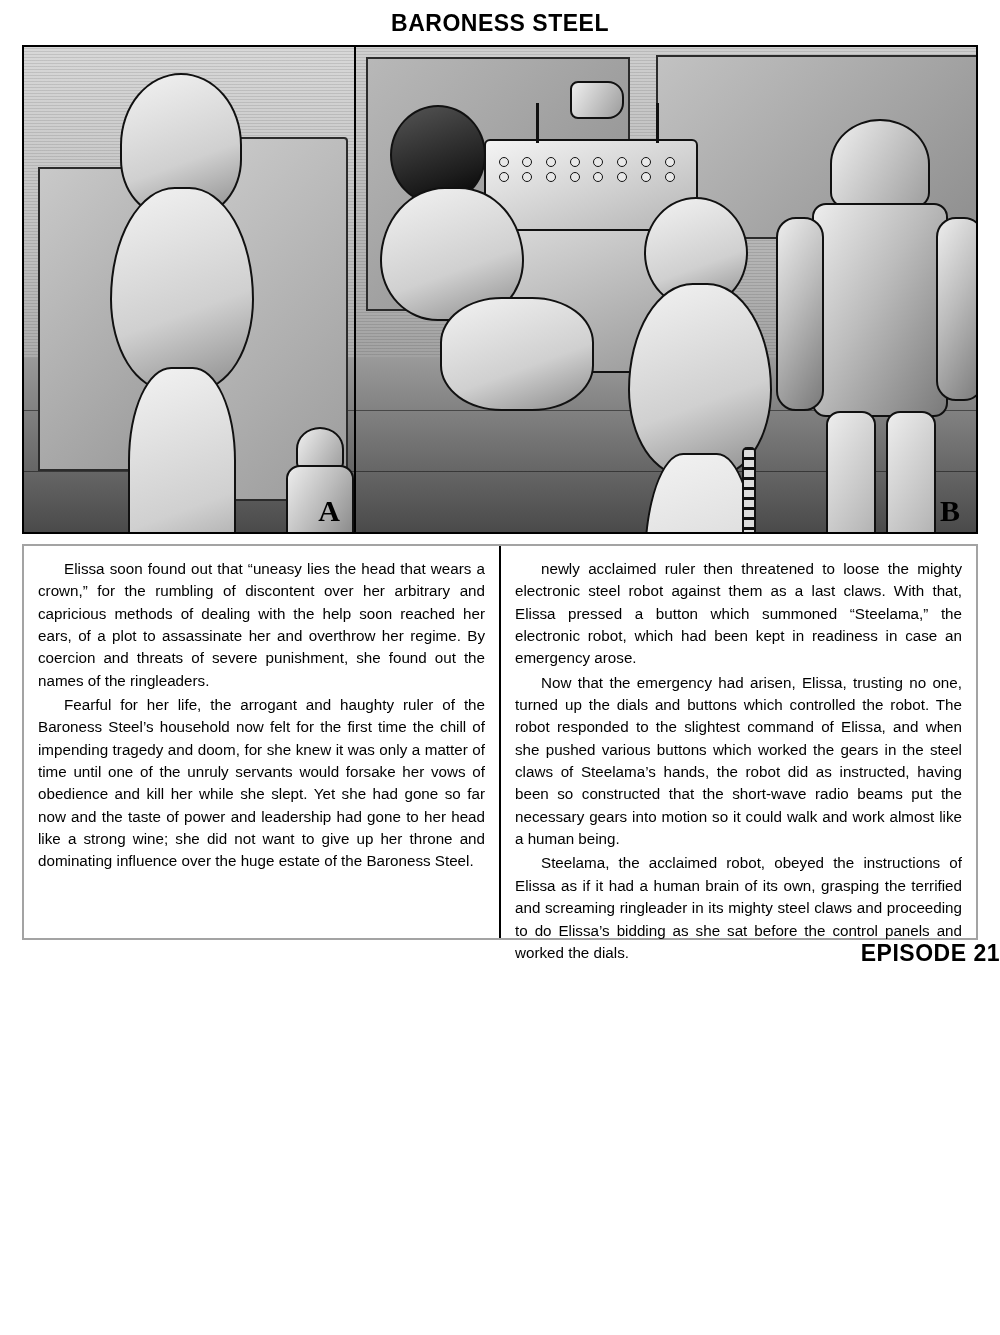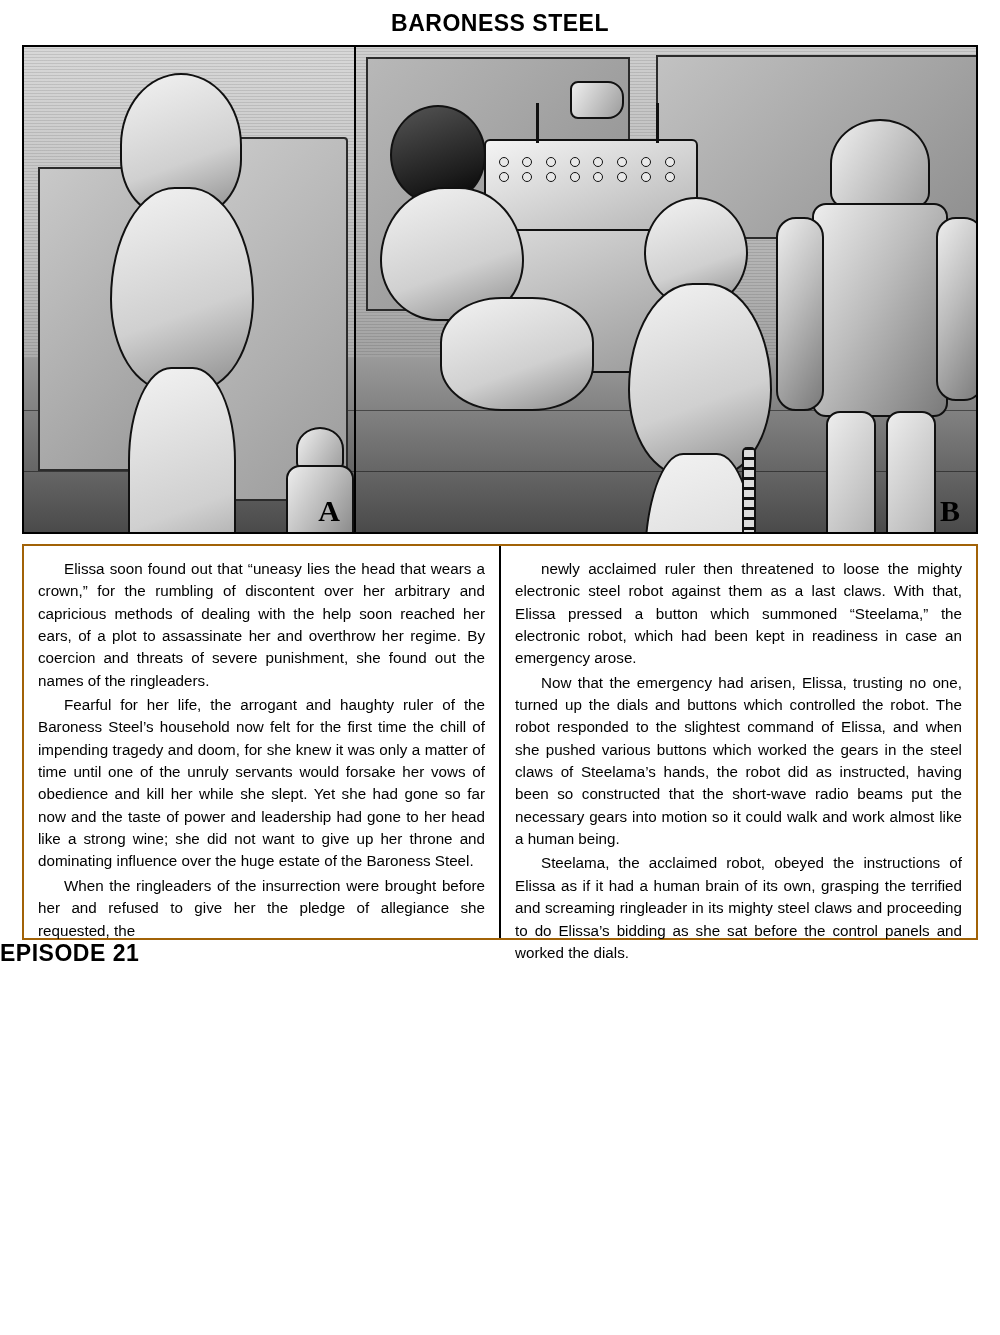--- a/index.html
+++ b/index.html
@@ -143,42 +143,42 @@
     position: absolute;
     font-family: "Liberation Serif", serif;
     font-size: 17px;
     font-weight: bold;
     font-style: italic;
     color: #000;
     transform: rotate(-4deg);
   }
   .text-area {
     margin: 10px 22px 0 22px;
-    border: 2px solid #a16207;
+    border: 2px solid #a3a3a3;
     display: flex;
     flex: 0 0 auto;
     height: 392px;
   }
   .col {
     flex: 1;
     padding: 12px 14px 8px 14px;
     font-size: 15.2px;
     line-height: 1.47;
     text-align: justify;
     font-family: "Liberation Sans", sans-serif;
   }
   .col.left {
     border-right: 2px solid #000;
   }
   .col p {
     margin: 0 0 2px 0;
     text-indent: 26px;
   }
   .episode {
-    text-align: left;
+    text-align: right;
     font-size: 23px;
     font-weight: bold;
     letter-spacing: 0.5px;
     margin-top: auto;
     padding-bottom: 25px;
   }
 </style>
 </head>
 <body>
 
@@ -264,21 +264,20 @@
       <div class="robot" style="left:540px; top:662px; width:84px; height:42px; border-radius:6px;"></div>
 
       <div class="panel-letter" style="right:16px;">B</div>
     </div>
   </div>
 
   <div class="text-area">
     <div class="col left">
       <p>Elissa soon found out that “uneasy lies the head that wears a crown,” for the rumbling of discontent over her arbitrary and capricious methods of dealing with the help soon reached her ears, of a plot to assassinate her and overthrow her regime. By coercion and threats of severe punishment, she found out the names of the ringleaders.</p>
       <p>Fearful for her life, the arrogant and haughty ruler of the Baroness Steel’s household now felt for the first time the chill of impending tragedy and doom, for she knew it was only a matter of time until one of the unruly servants would forsake her vows of obedience and kill her while she slept. Yet she had gone so far now and the taste of power and leadership had gone to her head like a strong wine; she did not want to give up her throne and dominating influence over the huge estate of the Baroness Steel.</p>
-      <p>When the ringleaders of the insurrection were brought before her and refused to give her the pledge of allegiance she requested, the</p>
     </div>
     <div class="col right">
       <p>newly acclaimed ruler then threatened to loose the mighty electronic steel robot against them as a last claws. With that, Elissa pressed a button which summoned “Steelama,” the electronic robot, which had been kept in readiness in case an emergency arose.</p>
       <p>Now that the emergency had arisen, Elissa, trusting no one, turned up the dials and buttons which controlled the robot. The robot responded to the slightest command of Elissa, and when she pushed various buttons which worked the gears in the steel claws of Steelama’s hands, the robot did as instructed, having been so constructed that the short-wave radio beams put the necessary gears into motion so it could walk and work almost like a human being.</p>
       <p>Steelama, the acclaimed robot, obeyed the instructions of Elissa as if it had a human brain of its own, grasping the terrified and screaming ringleader in its mighty steel claws and proceeding to do Elissa’s bidding as she sat before the control panels and worked the dials.</p>
     </div>
   </div>
 
   <div class="episode">EPISODE 21</div>
 

